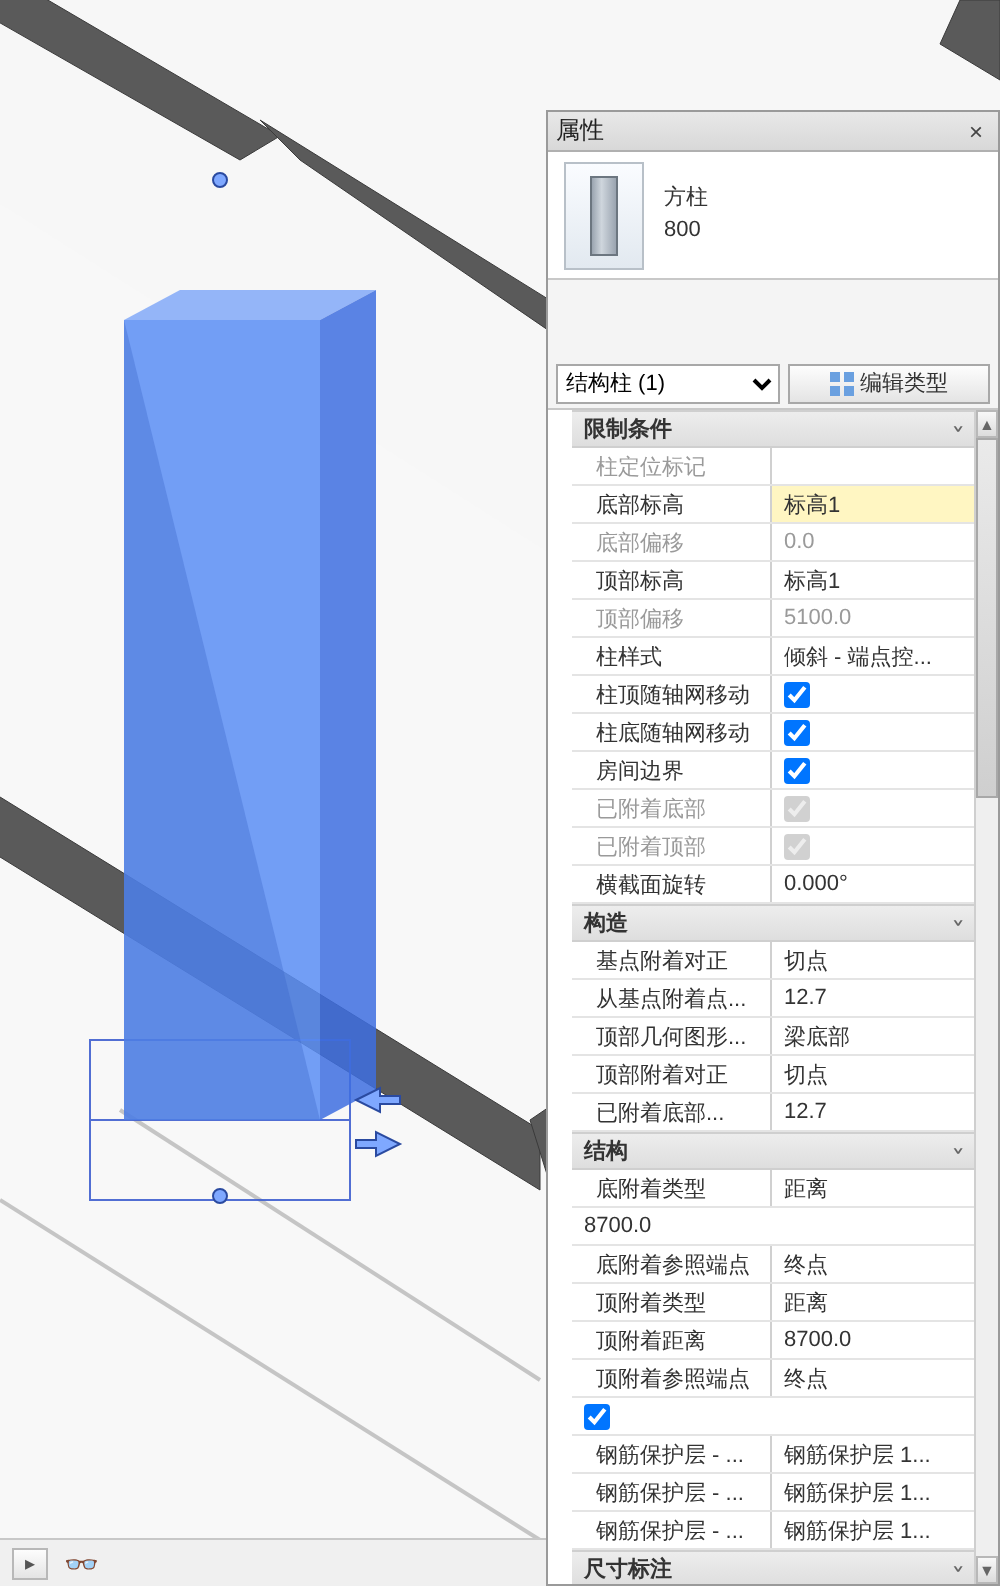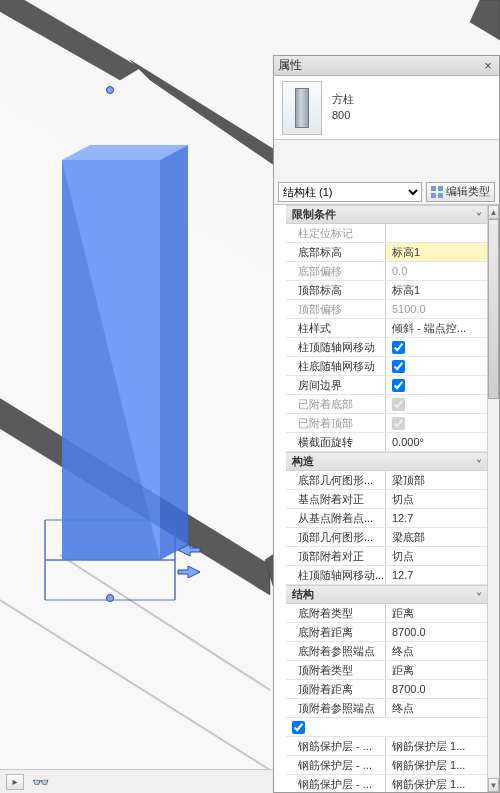--- a/index.html
+++ b/index.html
@@ -80,21 +80,21 @@
   }
   .filter-row select {
     flex:1; height:20px; font-size:11px;
     border:1px solid #a8a8a8; background:#fff;
   }
   .edit-type-btn {
     height:20px;
     display:flex;align-items:center;gap:3px;
     border:1px solid #a8a8a8;
     background:linear-gradient(#fdfdfd,#e4e4e4);
-    padding:0 4px;
+    padding:0 20px;
     font-size:11px;color:#333;
     cursor:pointer;
   }
   .edit-type-btn .ico {
     width:12px;height:12px;
     background:
       linear-gradient(#6aa0e0,#6aa0e0) 0 0/5px 5px no-repeat,
       linear-gradient(#6aa0e0,#6aa0e0) 7px 0/5px 5px no-repeat,
       linear-gradient(#6aa0e0,#6aa0e0) 0 7px/5px 5px no-repeat,
       linear-gradient(#6aa0e0,#6aa0e0) 7px 7px/5px 5px no-repeat;
@@ -327,54 +327,49 @@
       <div class="prop-row">
         <div class="prop-label">横截面旋转</div>
         <div class="prop-value">0.000°</div>
       </div>
 
       <div class="group-header">
         <span>构造</span>
         <span class="expand">ⱽ</span>
       </div>
       <div class="prop-row">
-        <div class="prop-label">底部几何图形...</div>
-        <div class="prop-value">梁顶部</div>
-      </div>
-      <div class="prop-row">
         <div class="prop-label">基点附着对正</div>
         <div class="prop-value">切点</div>
       </div>
       <div class="prop-row">
         <div class="prop-label">从基点附着点...</div>
         <div class="prop-value">12.7</div>
       </div>
       <div class="prop-row">
         <div class="prop-label">顶部几何图形...</div>
         <div class="prop-value">梁底部</div>
       </div>
       <div class="prop-row">
         <div class="prop-label">顶部附着对正</div>
         <div class="prop-value">切点</div>
       </div>
       <div class="prop-row">
-        <div class="prop-label">柱顶随轴网移动...</div>
+        <div class="prop-label">已附着底部...</div>
         <div class="prop-value">12.7</div>
       </div>
 
       <div class="group-header">
         <span>结构</span>
         <span class="expand">ⱽ</span>
       </div>
       <div class="prop-row">
         <div class="prop-label">底附着类型</div>
         <div class="prop-value">距离</div>
       </div>
       <div class="prop-row">
-        <div class="prop-label">底附着距离</div>
         <div class="prop-value">8700.0</div>
       </div>
       <div class="prop-row">
         <div class="prop-label">底附着参照端点</div>
         <div class="prop-value">终点</div>
       </div>
       <div class="prop-row">
         <div class="prop-label">顶附着类型</div>
         <div class="prop-value">距离</div>
       </div>

